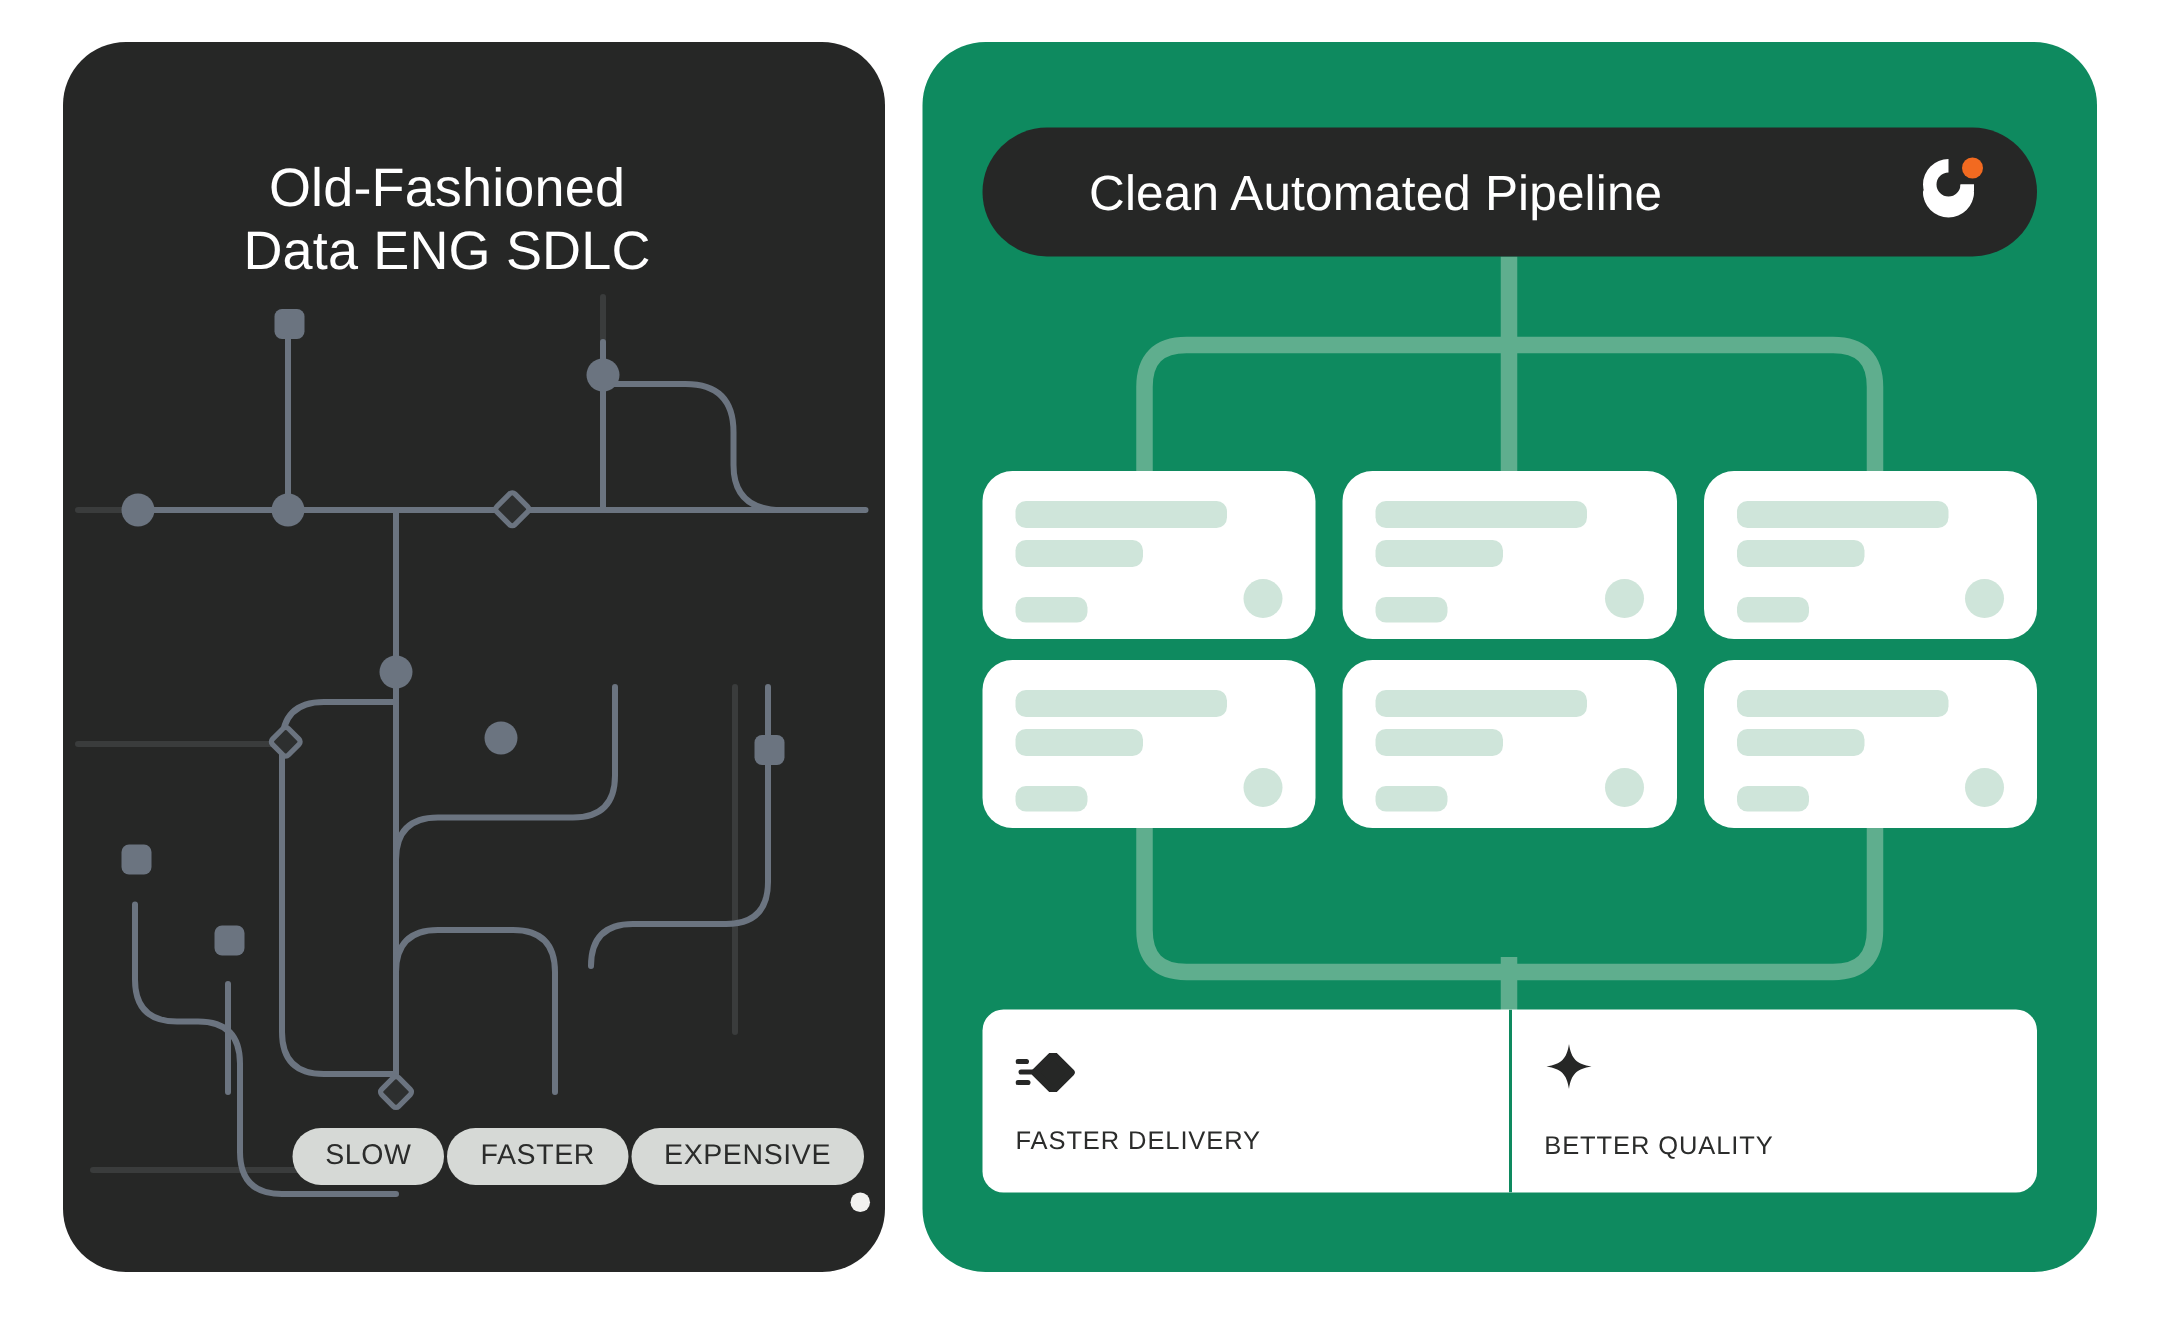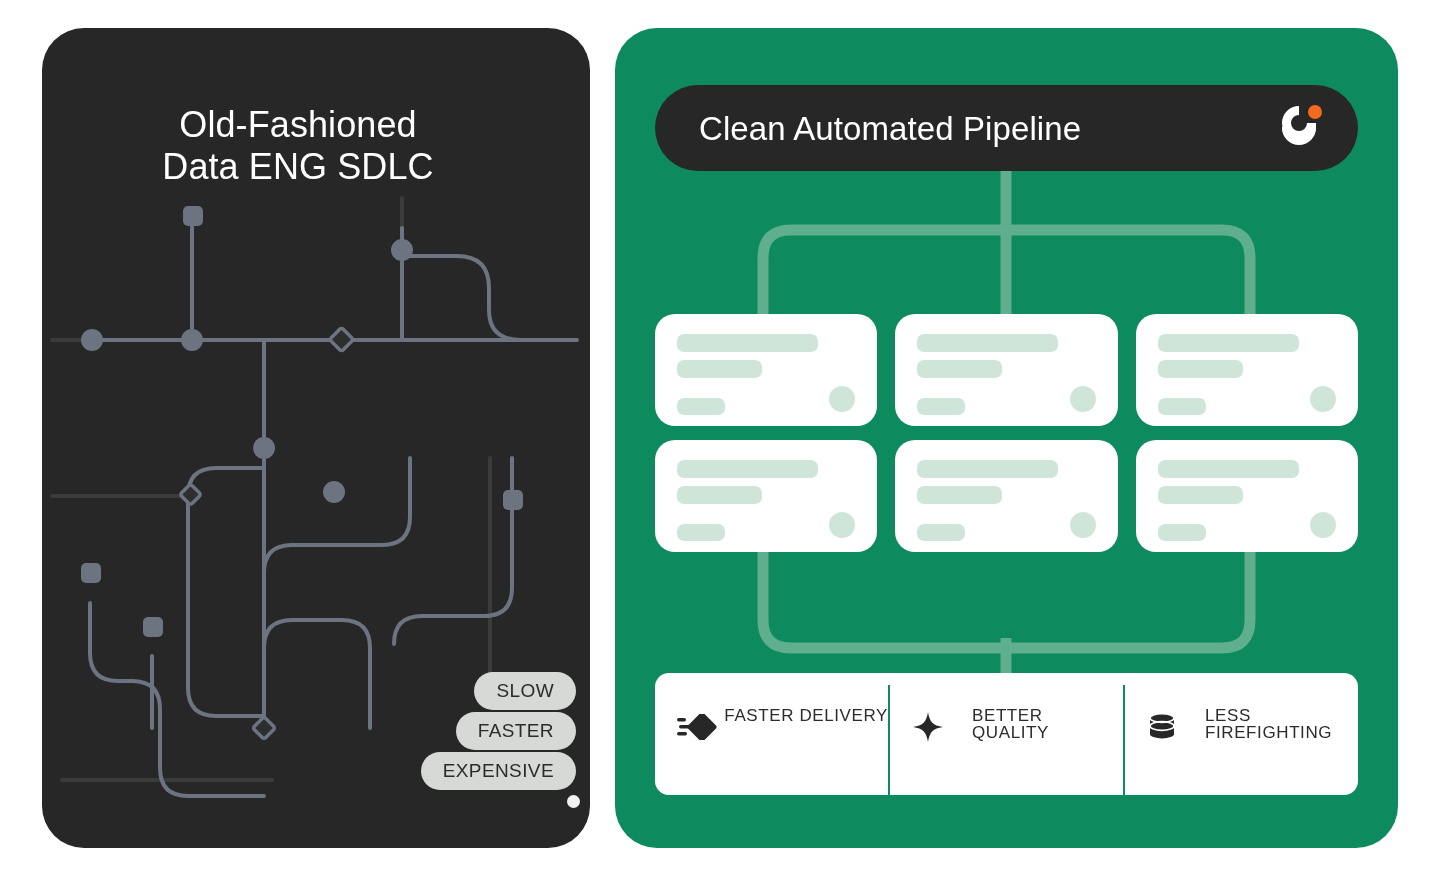--- a/index.html
+++ b/index.html
@@ -18,21 +18,21 @@
   .dark-title{
     position:absolute;left:0;top:52px;width:512px;
     text-align:center;color:#ffffff;
     font-size:36px;font-weight:300;line-height:1.16;letter-spacing:.1px;
     white-space:pre-line;
   }
   .wire-svg{position:absolute;left:0;top:0;width:548px;height:820px;}
 
   .tag-stack{
     position:absolute;right:14px;bottom:58px;
-    display:flex;flex-direction:column;align-items:flex-end;gap:2px;
+    display:flex;flex-direction:row;align-items:flex-end;gap:2px;
   }
   .tag{
     background:#d6d9d6;color:#2b2c2b;border-radius:999px;
     padding:9px 22px 10px;font-size:19px;letter-spacing:.4px;
     line-height:1;
   }
   .tag-dot{
     position:absolute;right:-4px;bottom:-18px;
     width:13px;height:13px;border-radius:50%;background:#f2f2f0;
   }
@@ -46,20 +46,21 @@
 
   .green-header{
     position:absolute;left:40px;top:57px;width:703px;height:86px;
     background:#262726;border-radius:43px;
     display:flex;align-items:center;justify-content:space-between;
     padding:0 34px 0 44px;box-sizing:border-box;
   }
   .green-header-title{
     color:#ffffff;font-size:33px;font-weight:300;letter-spacing:.1px;
     line-height:1;
+    margin-left:27px;
   }
   .logo{width:50px;height:52px;flex:0 0 auto;}
 
   .card-grid{
     position:absolute;left:40px;top:286px;width:703px;
     display:grid;grid-template-columns:repeat(3,1fr);
     grid-template-rows:repeat(2,112px);
     gap:14px 18px;
   }
   .card{
@@ -72,21 +73,21 @@
   .sk-dot{right:22px;bottom:14px;width:26px;height:26px;border-radius:50%;}
 
   .feature-strip{
     position:absolute;left:40px;top:645px;width:703px;height:122px;
     background:#ffffff;border-radius:14px;
     display:flex;overflow:hidden;
   }
   .feature{
     flex:1 1 0;position:relative;
     padding:22px 0 0 22px;box-sizing:border-box;
-    display:flex;flex-direction:row;justify-content:space-between;margin-top:12px;
+    display:flex;flex-direction:column;justify-content:space-between;
   }
   .feature + .feature{border-left:2px solid #0e8a5f;gap:28px;}
   .feature-icon{height:40px;display:flex;align-items:center;}
   .feature-label{
     color:#2b2c2b;font-size:17px;letter-spacing:.6px;
     padding-bottom:26px;line-height:1;
   }
 </style>
 </head>
 <body>
@@ -239,30 +240,16 @@
 
       <div class="feature">
         <span class="feature-icon">
           <svg width="32" height="32" viewBox="0 0 32 32">
             <path d="M16 1 C17.6 11 21 14.4 31 16 C21 17.6 17.6 21 16 31 C14.4 21 11 17.6 1 16 C11 14.4 14.4 11 16 1 Z" fill="#262726"></path>
           </svg>
         </span>
         <span class="feature-label">BETTER QUALITY</span>
       </div>
 
-      <div class="feature">
-        <span class="feature-icon">
-          <svg width="30" height="30" viewBox="0 0 30 30">
-            <ellipse cx="15" cy="6" rx="12" ry="4.4" fill="#262726"></ellipse>
-            <ellipse cx="15" cy="14" rx="12" ry="4.4" fill="#262726"></ellipse>
-            <ellipse cx="15" cy="22" rx="12" ry="4.4" fill="#262726"></ellipse>
-            <rect x="3" y="6" width="24" height="8" fill="#262726"></rect>
-            <rect x="3" y="14" width="24" height="8" fill="#262726"></rect>
-            <ellipse cx="15" cy="6" rx="12" ry="4.4" fill="none" stroke="#ffffff" stroke-width="1.6"></ellipse>
-            <ellipse cx="15" cy="14" rx="12" ry="4.4" fill="none" stroke="#ffffff" stroke-width="1.6"></ellipse>
-          </svg>
-        </span>
-        <span class="feature-label">LESS FIREFIGHTING</span>
-      </div>
 
     </div>
   </section>
 </div>
 
 </body></html>

